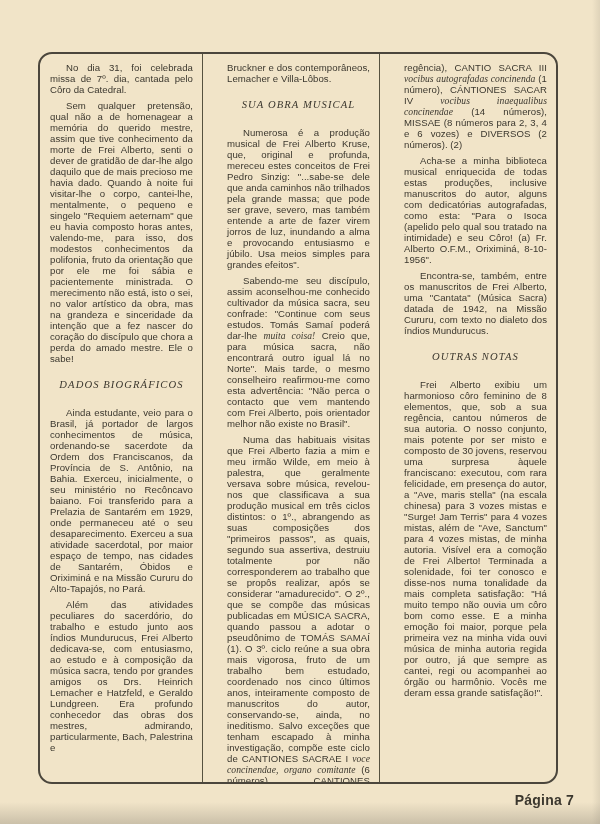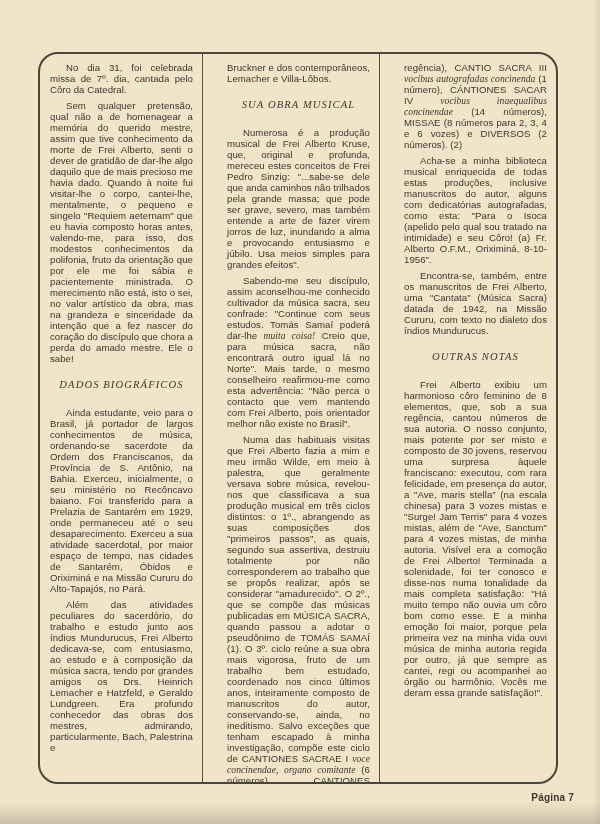--- a/index.html
+++ b/index.html
@@ -13,21 +13,21 @@
     width:600px;height:824px;
     background:var(--background);
     font-family:"Liberation Sans",sans-serif;
     position:relative;overflow:hidden;
     color:var(--text);
   }
   .scan{position:absolute;inset:0;}
   .page-box{
     position:absolute;left:38px;top:52px;width:520px;height:732px;
     border:2px solid var(--border);
-    border-radius:20px;
+    border-radius:14px;
     background:var(--background);
     display:flex;
     overflow:hidden;
     box-sizing:border-box;
   }
   .col{
     flex:1 1 0;
     padding:8px 9px 4px 10px;
     font-size:9.6px;
     line-height:11px;
@@ -43,21 +43,21 @@
     font-style:italic;
     text-align:center;
     font-size:10.6px;
     letter-spacing:1.1px;
     margin:15px 0 17px;
     white-space:nowrap;
   }
   .lat{font-family:"Liberation Serif",serif;font-style:italic;}
   .page-label{
     position:absolute;right:26px;top:792px;
-    font-size:10px;font-weight:bold;letter-spacing:.2px;
+    font-size:14px;font-weight:bold;letter-spacing:.2px;
   }
   .scan-bottom{
     position:absolute;left:0;right:0;bottom:0;height:22px;
     background:linear-gradient(to bottom, rgba(140,133,118,0), rgba(140,133,118,0.38));
     pointer-events:none;
   }
   .scan-right{
     position:absolute;top:0;bottom:0;right:0;width:8px;
     background:linear-gradient(to right, rgba(140,133,118,0), rgba(140,133,118,0.18));
     pointer-events:none;

